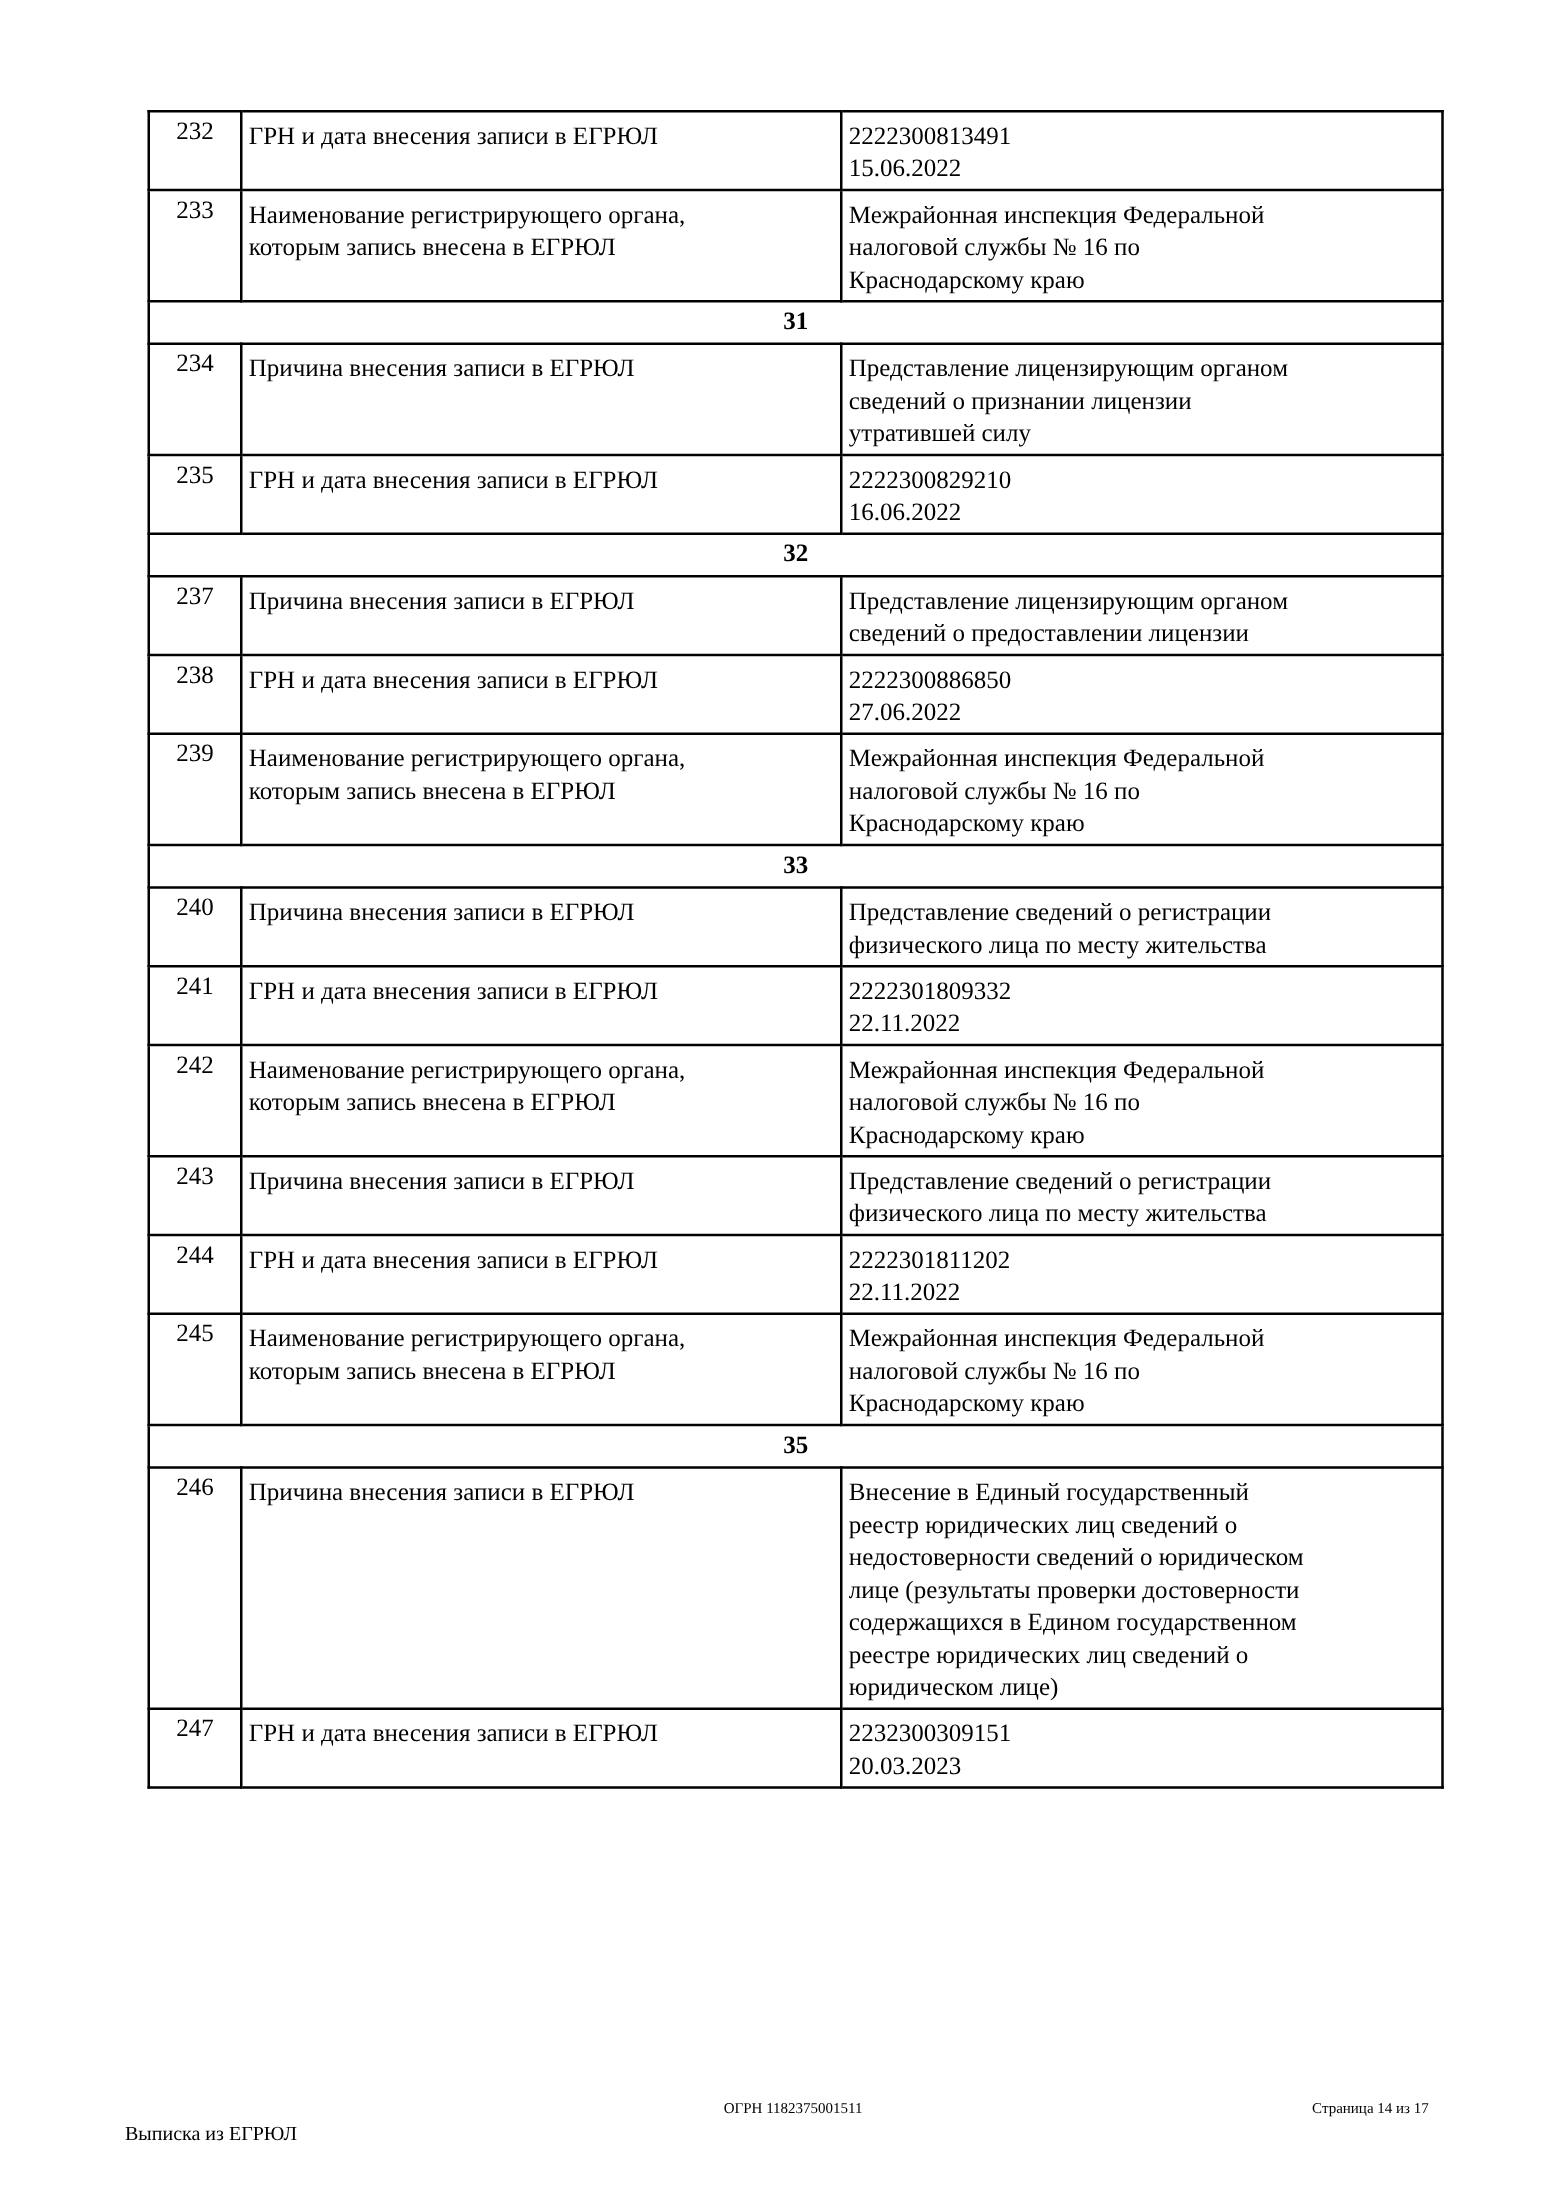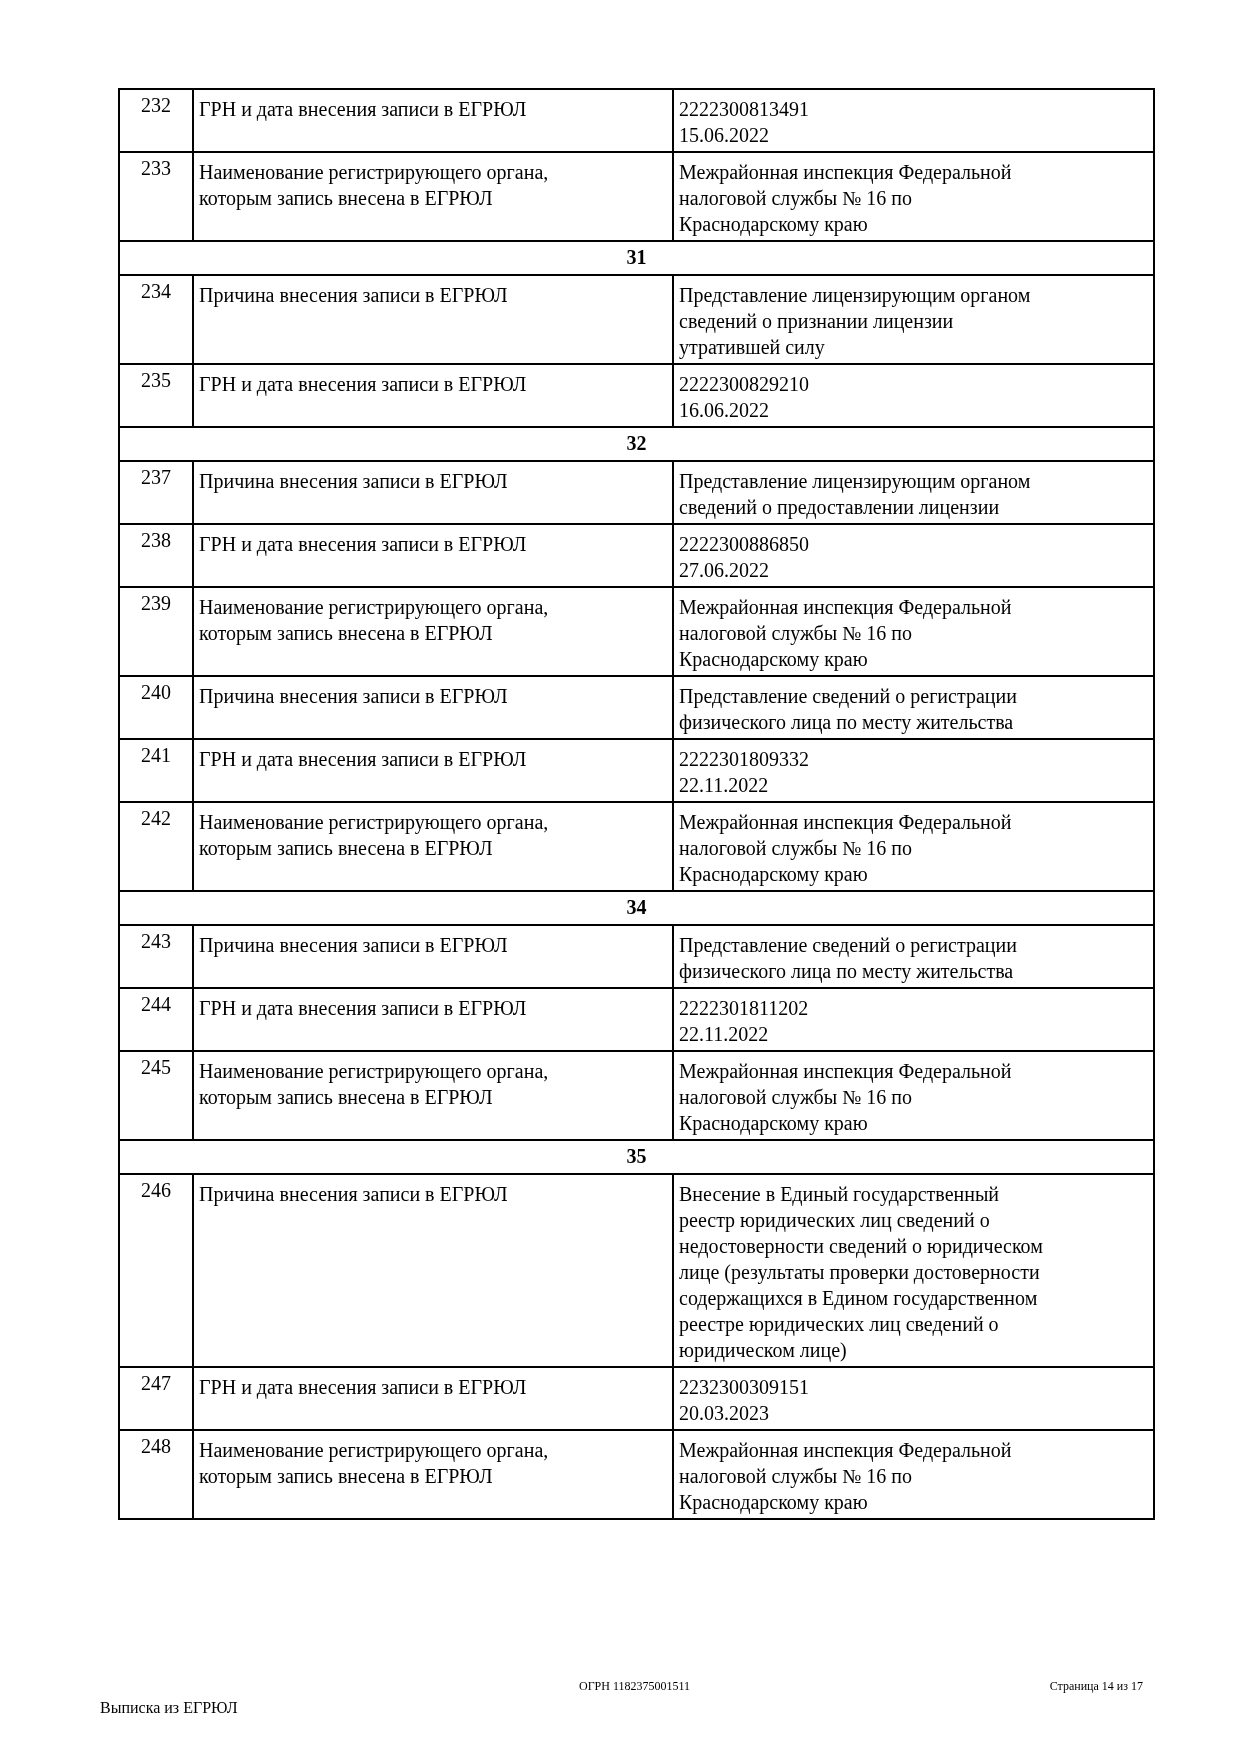--- a/index.html
+++ b/index.html
@@ -125,41 +125,41 @@
       </tr>
       <tr>
         <td class="num-cell">239</td>
         <td class="field-cell">Наименование регистрирующего органа,
 которым запись внесена в ЕГРЮЛ</td>
         <td class="value-cell">Межрайонная инспекция Федеральной
 налоговой службы № 16 по
 Краснодарскому краю</td>
       </tr>
       <tr>
+        <td colspan="3" class="section-cell">33</td>
+      </tr>
+      <tr>
         <td class="num-cell">240</td>
         <td class="field-cell">Причина внесения записи в ЕГРЮЛ</td>
         <td class="value-cell">Представление сведений о регистрации
 физического лица по месту жительства</td>
       </tr>
       <tr>
         <td class="num-cell">241</td>
         <td class="field-cell">ГРН и дата внесения записи в ЕГРЮЛ</td>
         <td class="value-cell">2222301809332
 22.11.2022</td>
       </tr>
       <tr>
         <td class="num-cell">242</td>
         <td class="field-cell">Наименование регистрирующего органа,
 которым запись внесена в ЕГРЮЛ</td>
         <td class="value-cell">Межрайонная инспекция Федеральной
 налоговой службы № 16 по
 Краснодарскому краю</td>
-      </tr>
-      <tr>
-        <td colspan="3" class="section-cell">34</td>
       </tr>
       <tr>
         <td class="num-cell">243</td>
         <td class="field-cell">Причина внесения записи в ЕГРЮЛ</td>
         <td class="value-cell">Представление сведений о регистрации
 физического лица по месту жительства</td>
       </tr>
       <tr>
         <td class="num-cell">244</td>
         <td class="field-cell">ГРН и дата внесения записи в ЕГРЮЛ</td>
@@ -186,28 +186,20 @@
 лице (результаты проверки достоверности
 содержащихся в Едином государственном
 реестре юридических лиц сведений о
 юридическом лице)</td>
       </tr>
       <tr>
         <td class="num-cell">247</td>
         <td class="field-cell">ГРН и дата внесения записи в ЕГРЮЛ</td>
         <td class="value-cell">2232300309151
 20.03.2023</td>
-      </tr>
-      <tr>
-        <td class="num-cell">248</td>
-        <td class="field-cell">Наименование регистрирующего органа,
-которым запись внесена в ЕГРЮЛ</td>
-        <td class="value-cell">Межрайонная инспекция Федеральной
-налоговой службы № 16 по
-Краснодарскому краю</td>
       </tr>
     </tbody>
 </table>
 
 <div class="footer-left">
   <div>Выписка из ЕГРЮЛ</div>
   
 </div>
 <div class="footer-center">ОГРН 1182375001511</div>
 <div class="footer-right">Страница 14 из 17</div>

